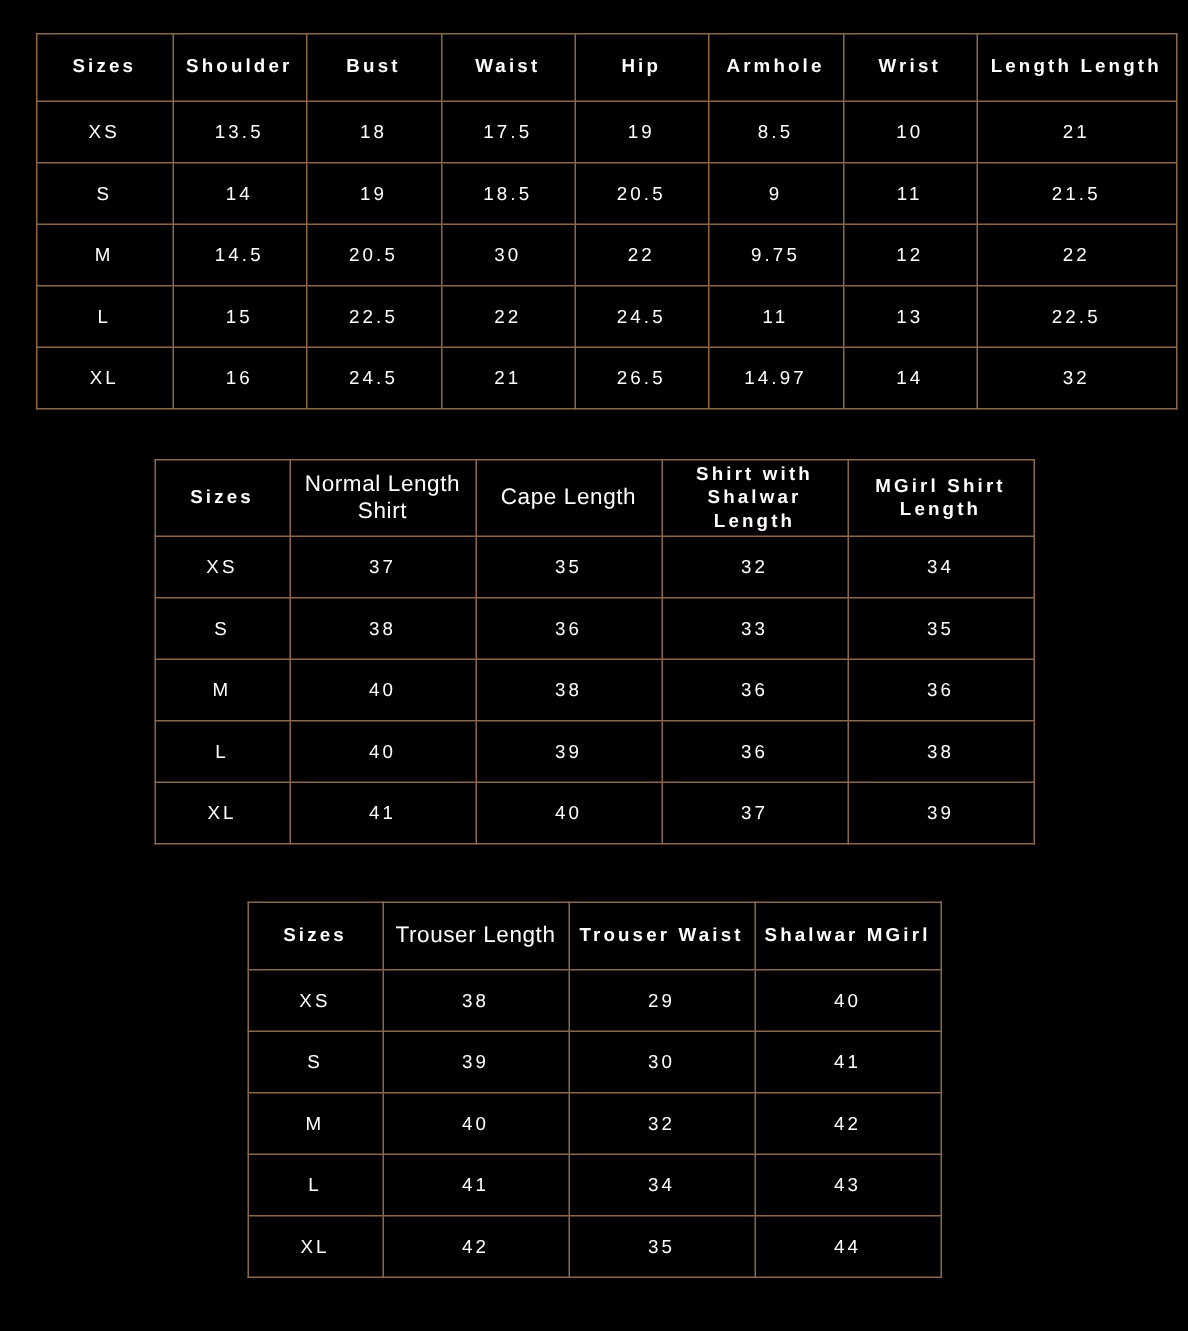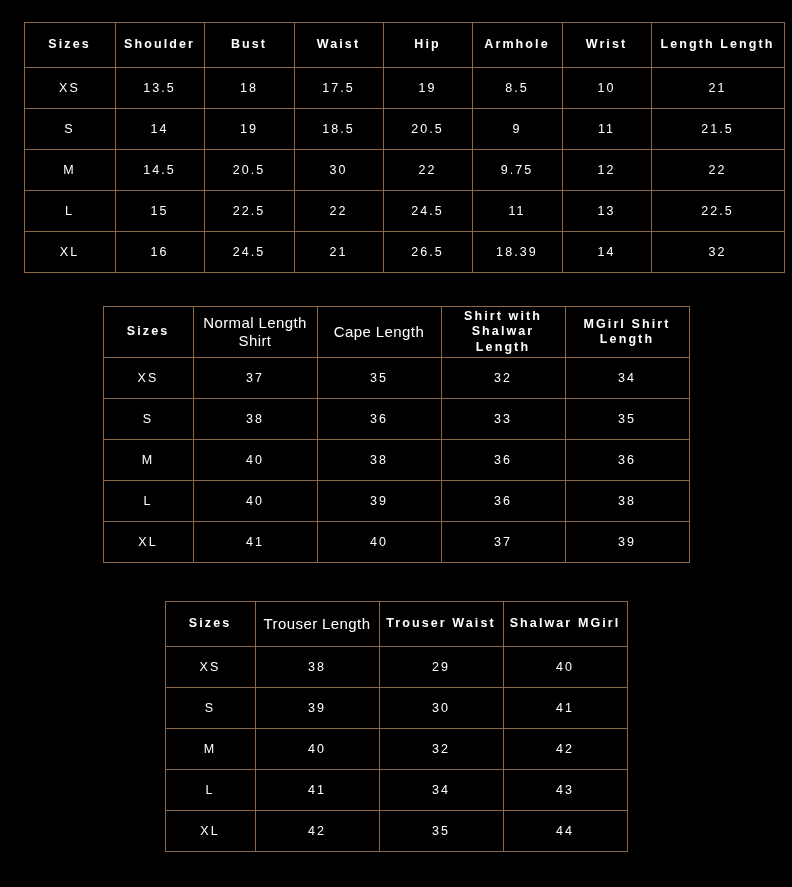--- a/index.html
+++ b/index.html
@@ -165,21 +165,21 @@
         <td>11</td>
         <td>13</td>
         <td>22.5</td>
       </tr>
       <tr>
         <td>XL</td>
         <td>16</td>
         <td>24.5</td>
         <td>21</td>
         <td>26.5</td>
-        <td>18.39</td>
+        <td>14.97</td>
         <td>14</td>
         <td>32</td>
       </tr>
     </tbody>
   </table>
 
   <table class="size-table" id="table-shirt-lengths">
     <colgroup>
       <col class="c-sizes">
         <col class="c-normal">

